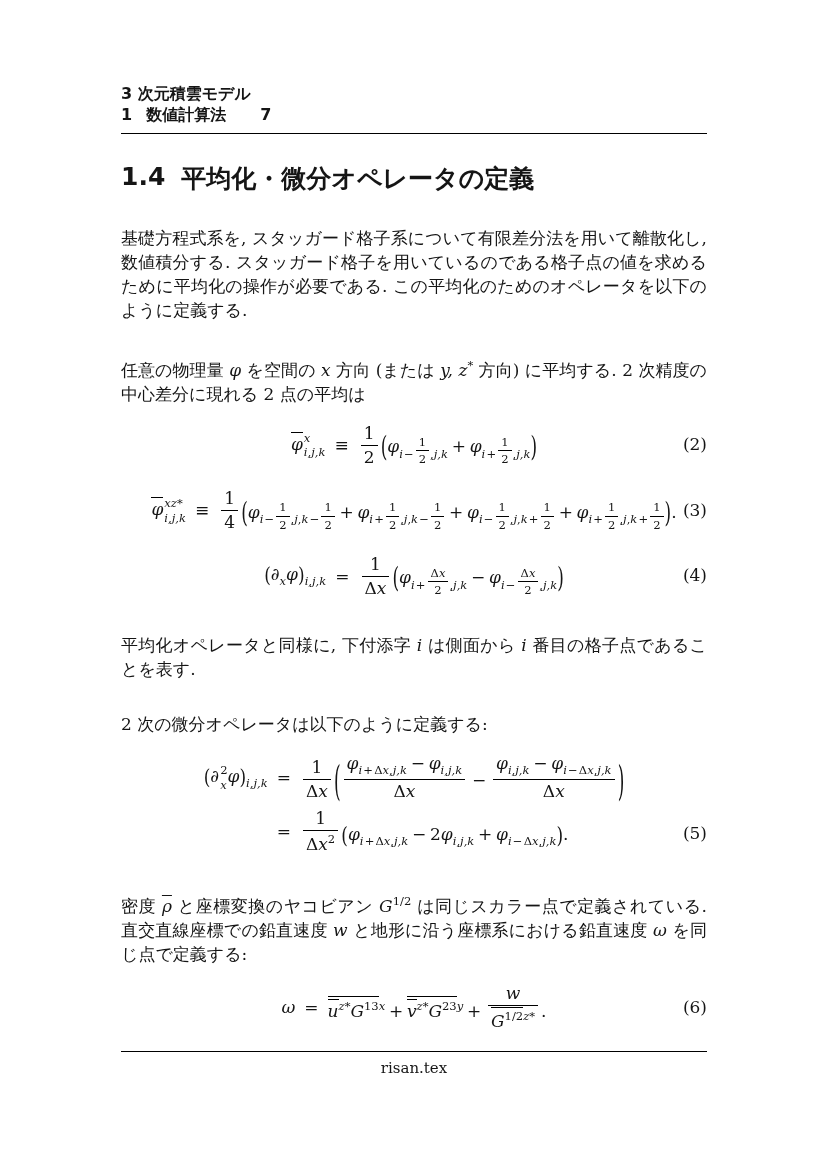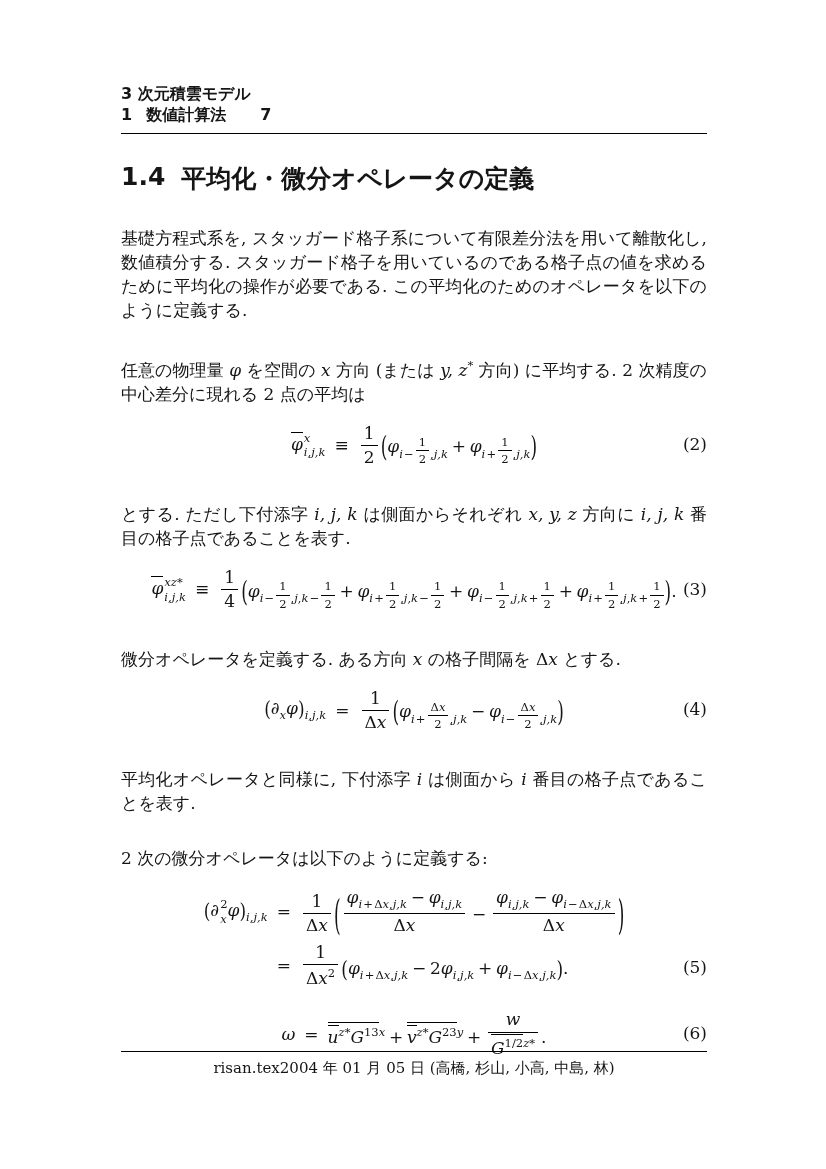--- a/index.html
+++ b/index.html
@@ -80,35 +80,33 @@
             <span class="eqcell cl"><span class="mrow"><span class="mover"><span class="mi">φ</span></span><span class="msc">
                   <span><span class="mi">x</span></span>
                   <span><span class="mi">i,j,k</span></span>
                 </span></span></span>
             <span class="eqcell cm">≡</span>
             <span class="eqcell cr"><span class="mrow"><span class="mfrac"><span class="fnum"><span class="mn">1</span></span><span class="fden"><span class="mn">2</span></span></span><span class="mrow"><span class="paren" style="transform: scaleY(1.6);">(</span><span class="mrow"><span class="mrow"><span class="mi">φ</span><span class="msub"><span class="mrow"><span class="mi">i</span><span class="mo">−</span><span class="mfrac"><span class="fnum"><span class="mn">1</span></span><span class="fden"><span class="mn">2</span></span></span><span class="mn">,</span><span class="mi">j,k</span></span></span></span><span class="mo">+</span><span class="mrow"><span class="mi">φ</span><span class="msub"><span class="mrow"><span class="mi">i</span><span class="mo">+</span><span class="mfrac"><span class="fnum"><span class="mn">1</span></span><span class="fden"><span class="mn">2</span></span></span><span class="mn">,</span><span class="mi">j,k</span></span></span></span></span><span class="paren" style="transform: scaleY(1.6);">)</span></span></span></span>
           </span>
         </span>
         <span class="eqtag">(2)</span>
       </div>
-    <p class="body"><span>とする. ただし下付添字 </span><span class="ital">i, j, k</span><span> は側面からそれぞれ </span><span class="ital">x, y, z</span><span> 方向に </span><span class="ital">i, j, k</span><span> 番目の格子点であることを表す.</span></p>
     <div class="eq">
         <span class="eqrows">
           <span class="eqrow">
             <span class="eqcell cl"><span class="mrow"><span class="mover"><span class="mi">φ</span></span><span class="msc">
                   <span><span class="mi">xz*</span></span>
                   <span><span class="mi">i,j,k</span></span>
                 </span></span></span>
             <span class="eqcell cm">≡</span>
             <span class="eqcell cr"><span class="mrow"><span class="mfrac"><span class="fnum"><span class="mn">1</span></span><span class="fden"><span class="mn">4</span></span></span><span class="mrow"><span class="paren" style="transform: scaleY(1.6);">(</span><span class="mrow"><span class="mrow"><span class="mi">φ</span><span class="msub"><span class="mrow"><span class="mi">i</span><span class="mo">−</span><span class="mfrac"><span class="fnum"><span class="mn">1</span></span><span class="fden"><span class="mn">2</span></span></span><span class="mn">,</span><span class="mi">j</span><span class="mn">,</span><span class="mi">k</span><span class="mo">−</span><span class="mfrac"><span class="fnum"><span class="mn">1</span></span><span class="fden"><span class="mn">2</span></span></span></span></span></span><span class="mo">+</span><span class="mrow"><span class="mi">φ</span><span class="msub"><span class="mrow"><span class="mi">i</span><span class="mo">+</span><span class="mfrac"><span class="fnum"><span class="mn">1</span></span><span class="fden"><span class="mn">2</span></span></span><span class="mn">,</span><span class="mi">j</span><span class="mn">,</span><span class="mi">k</span><span class="mo">−</span><span class="mfrac"><span class="fnum"><span class="mn">1</span></span><span class="fden"><span class="mn">2</span></span></span></span></span></span><span class="mo">+</span><span class="mrow"><span class="mi">φ</span><span class="msub"><span class="mrow"><span class="mi">i</span><span class="mo">−</span><span class="mfrac"><span class="fnum"><span class="mn">1</span></span><span class="fden"><span class="mn">2</span></span></span><span class="mn">,</span><span class="mi">j</span><span class="mn">,</span><span class="mi">k</span><span class="mo">+</span><span class="mfrac"><span class="fnum"><span class="mn">1</span></span><span class="fden"><span class="mn">2</span></span></span></span></span></span><span class="mo">+</span><span class="mrow"><span class="mi">φ</span><span class="msub"><span class="mrow"><span class="mi">i</span><span class="mo">+</span><span class="mfrac"><span class="fnum"><span class="mn">1</span></span><span class="fden"><span class="mn">2</span></span></span><span class="mn">,</span><span class="mi">j</span><span class="mn">,</span><span class="mi">k</span><span class="mo">+</span><span class="mfrac"><span class="fnum"><span class="mn">1</span></span><span class="fden"><span class="mn">2</span></span></span></span></span></span></span><span class="paren" style="transform: scaleY(1.6);">)</span></span><span class="mn">.</span></span></span>
           </span>
         </span>
         <span class="eqtag">(3)</span>
       </div>
-    <p class="body"><span>微分オペレータを定義する. ある方向 </span><span class="ital">x</span><span> の格子間隔を Δ</span><span class="ital">x</span><span> とする.</span></p>
     <div class="eq">
         <span class="eqrows">
           <span class="eqrow">
             <span class="eqcell cl"><span class="mrow"><span class="mrow"><span class="paren" style="transform: scaleY(1.15);">(</span><span class="mrow"><span class="mrow"><span class="mi">∂</span><span class="msub"><span class="mi">x</span></span></span><span class="mi">φ</span></span><span class="paren" style="transform: scaleY(1.15);">)</span></span><span class="msub"><span class="mi">i,j,k</span></span></span></span>
             <span class="eqcell cm">=</span>
             <span class="eqcell cr"><span class="mrow"><span class="mfrac"><span class="fnum"><span class="mn">1</span></span><span class="fden"><span class="mrow"><span class="mn">Δ</span><span class="mi">x</span></span></span></span><span class="mrow"><span class="paren" style="transform: scaleY(1.6);">(</span><span class="mrow"><span class="mrow"><span class="mi">φ</span><span class="msub"><span class="mrow"><span class="mi">i</span><span class="mo">+</span><span class="mfrac"><span class="fnum"><span class="mrow"><span class="mn">Δ</span><span class="mi">x</span></span></span><span class="fden"><span class="mn">2</span></span></span><span class="mn">,</span><span class="mi">j,k</span></span></span></span><span class="mo">−</span><span class="mrow"><span class="mi">φ</span><span class="msub"><span class="mrow"><span class="mi">i</span><span class="mo">−</span><span class="mfrac"><span class="fnum"><span class="mrow"><span class="mn">Δ</span><span class="mi">x</span></span></span><span class="fden"><span class="mn">2</span></span></span><span class="mn">,</span><span class="mi">j,k</span></span></span></span></span><span class="paren" style="transform: scaleY(1.6);">)</span></span></span></span>
           </span>
         </span>
         <span class="eqtag">(4)</span>
       </div>
@@ -125,30 +123,30 @@
             <span class="eqcell cr"><span class="mrow"><span class="mfrac"><span class="fnum"><span class="mn">1</span></span><span class="fden"><span class="mrow"><span class="mn">Δ</span><span class="mi">x</span></span></span></span><span class="mrow"><span class="paren" style="transform: scaleY(2.4);">(</span><span class="mrow"><span class="mfrac"><span class="fnum"><span class="mrow"><span class="mrow"><span class="mi">φ</span><span class="msub"><span class="mrow"><span class="mi">i</span><span class="mo">+</span><span class="mn">Δ</span><span class="mi">x</span><span class="mn">,</span><span class="mi">j,k</span></span></span></span><span class="mo">−</span><span class="mrow"><span class="mi">φ</span><span class="msub"><span class="mi">i,j,k</span></span></span></span></span><span class="fden"><span class="mrow"><span class="mn">Δ</span><span class="mi">x</span></span></span></span><span class="mo">−</span><span class="mfrac"><span class="fnum"><span class="mrow"><span class="mrow"><span class="mi">φ</span><span class="msub"><span class="mi">i,j,k</span></span></span><span class="mo">−</span><span class="mrow"><span class="mi">φ</span><span class="msub"><span class="mrow"><span class="mi">i</span><span class="mo">−</span><span class="mn">Δ</span><span class="mi">x</span><span class="mn">,</span><span class="mi">j,k</span></span></span></span></span></span><span class="fden"><span class="mrow"><span class="mn">Δ</span><span class="mi">x</span></span></span></span></span><span class="paren" style="transform: scaleY(2.4);">)</span></span></span></span>
           </span>
           <span class="eqrow">
             <span class="eqcell cl"></span>
             <span class="eqcell cm">=</span>
             <span class="eqcell cr"><span class="mrow"><span class="mfrac"><span class="fnum"><span class="mn">1</span></span><span class="fden"><span class="mrow"><span class="mrow"><span class="mn">Δ</span><span class="mi">x</span></span><span class="msup"><span class="mn">2</span></span></span></span></span><span class="mrow"><span class="paren" style="transform: scaleY(1.35);">(</span><span class="mrow"><span class="mrow"><span class="mi">φ</span><span class="msub"><span class="mrow"><span class="mi">i</span><span class="mo">+</span><span class="mn">Δ</span><span class="mi">x</span><span class="mn">,</span><span class="mi">j,k</span></span></span></span><span class="mo">−</span><span class="mn">2</span><span class="mrow"><span class="mi">φ</span><span class="msub"><span class="mi">i,j,k</span></span></span><span class="mo">+</span><span class="mrow"><span class="mi">φ</span><span class="msub"><span class="mrow"><span class="mi">i</span><span class="mo">−</span><span class="mn">Δ</span><span class="mi">x</span><span class="mn">,</span><span class="mi">j,k</span></span></span></span></span><span class="paren" style="transform: scaleY(1.35);">)</span></span><span class="mn">.</span></span></span>
           </span>
         </span>
         <span class="eqtag">(5)</span>
       </div>
+    <p class="body"><span>密度 </span><span class="ital tover">ρ</span><span> と座標変換のヤコビアン </span><span class="ital">G</span><sup>1/2</sup><span> は同じスカラー点で定義されている. 直交直線座標での鉛直速度 </span><span class="ital">w</span><span> と地形に沿う座標系における鉛直速度 </span><span class="ital">ω</span><span> を同じ点で定義する:</span></p>
     <div class="eq">
         <span class="eqrows">
           <span class="eqrow">
             <span class="eqcell cl"><span class="mi">ω</span></span>
             <span class="eqcell cm">=</span>
             <span class="eqcell cr"><span class="mrow"><span class="mrow"><span class="mover"><span class="mrow"><span class="mrow"><span class="mover"><span class="mi">u</span></span><span class="msup"><span class="mi">z*</span></span></span><span class="mrow"><span class="mi">G</span><span class="msup"><span class="mn">13</span></span></span></span></span><span class="msup"><span class="mi">x</span></span></span><span class="mo">+</span><span class="mrow"><span class="mover"><span class="mrow"><span class="mrow"><span class="mover"><span class="mi">v</span></span><span class="msup"><span class="mi">z*</span></span></span><span class="mrow"><span class="mi">G</span><span class="msup"><span class="mn">23</span></span></span></span></span><span class="msup"><span class="mi">y</span></span></span><span class="mo">+</span><span class="mfrac"><span class="fnum"><span class="mi">w</span></span><span class="fden"><span class="mrow"><span class="mover"><span class="mrow"><span class="mi">G</span><span class="msup"><span class="mn">1/2</span></span></span></span><span class="msup"><span class="mi">z*</span></span></span></span></span><span class="mn">.</span></span></span>
           </span>
         </span>
         <span class="eqtag">(6)</span>
       </div>
 
   </div>
 
   <div class="pg-footer">
     <span>risan.tex</span>
-    <span>2004 年 01 月 05 日 (高橋, 杉山, 小高, 中島, 林)</span>
   </div>
 </div>
 
 </body></html>

